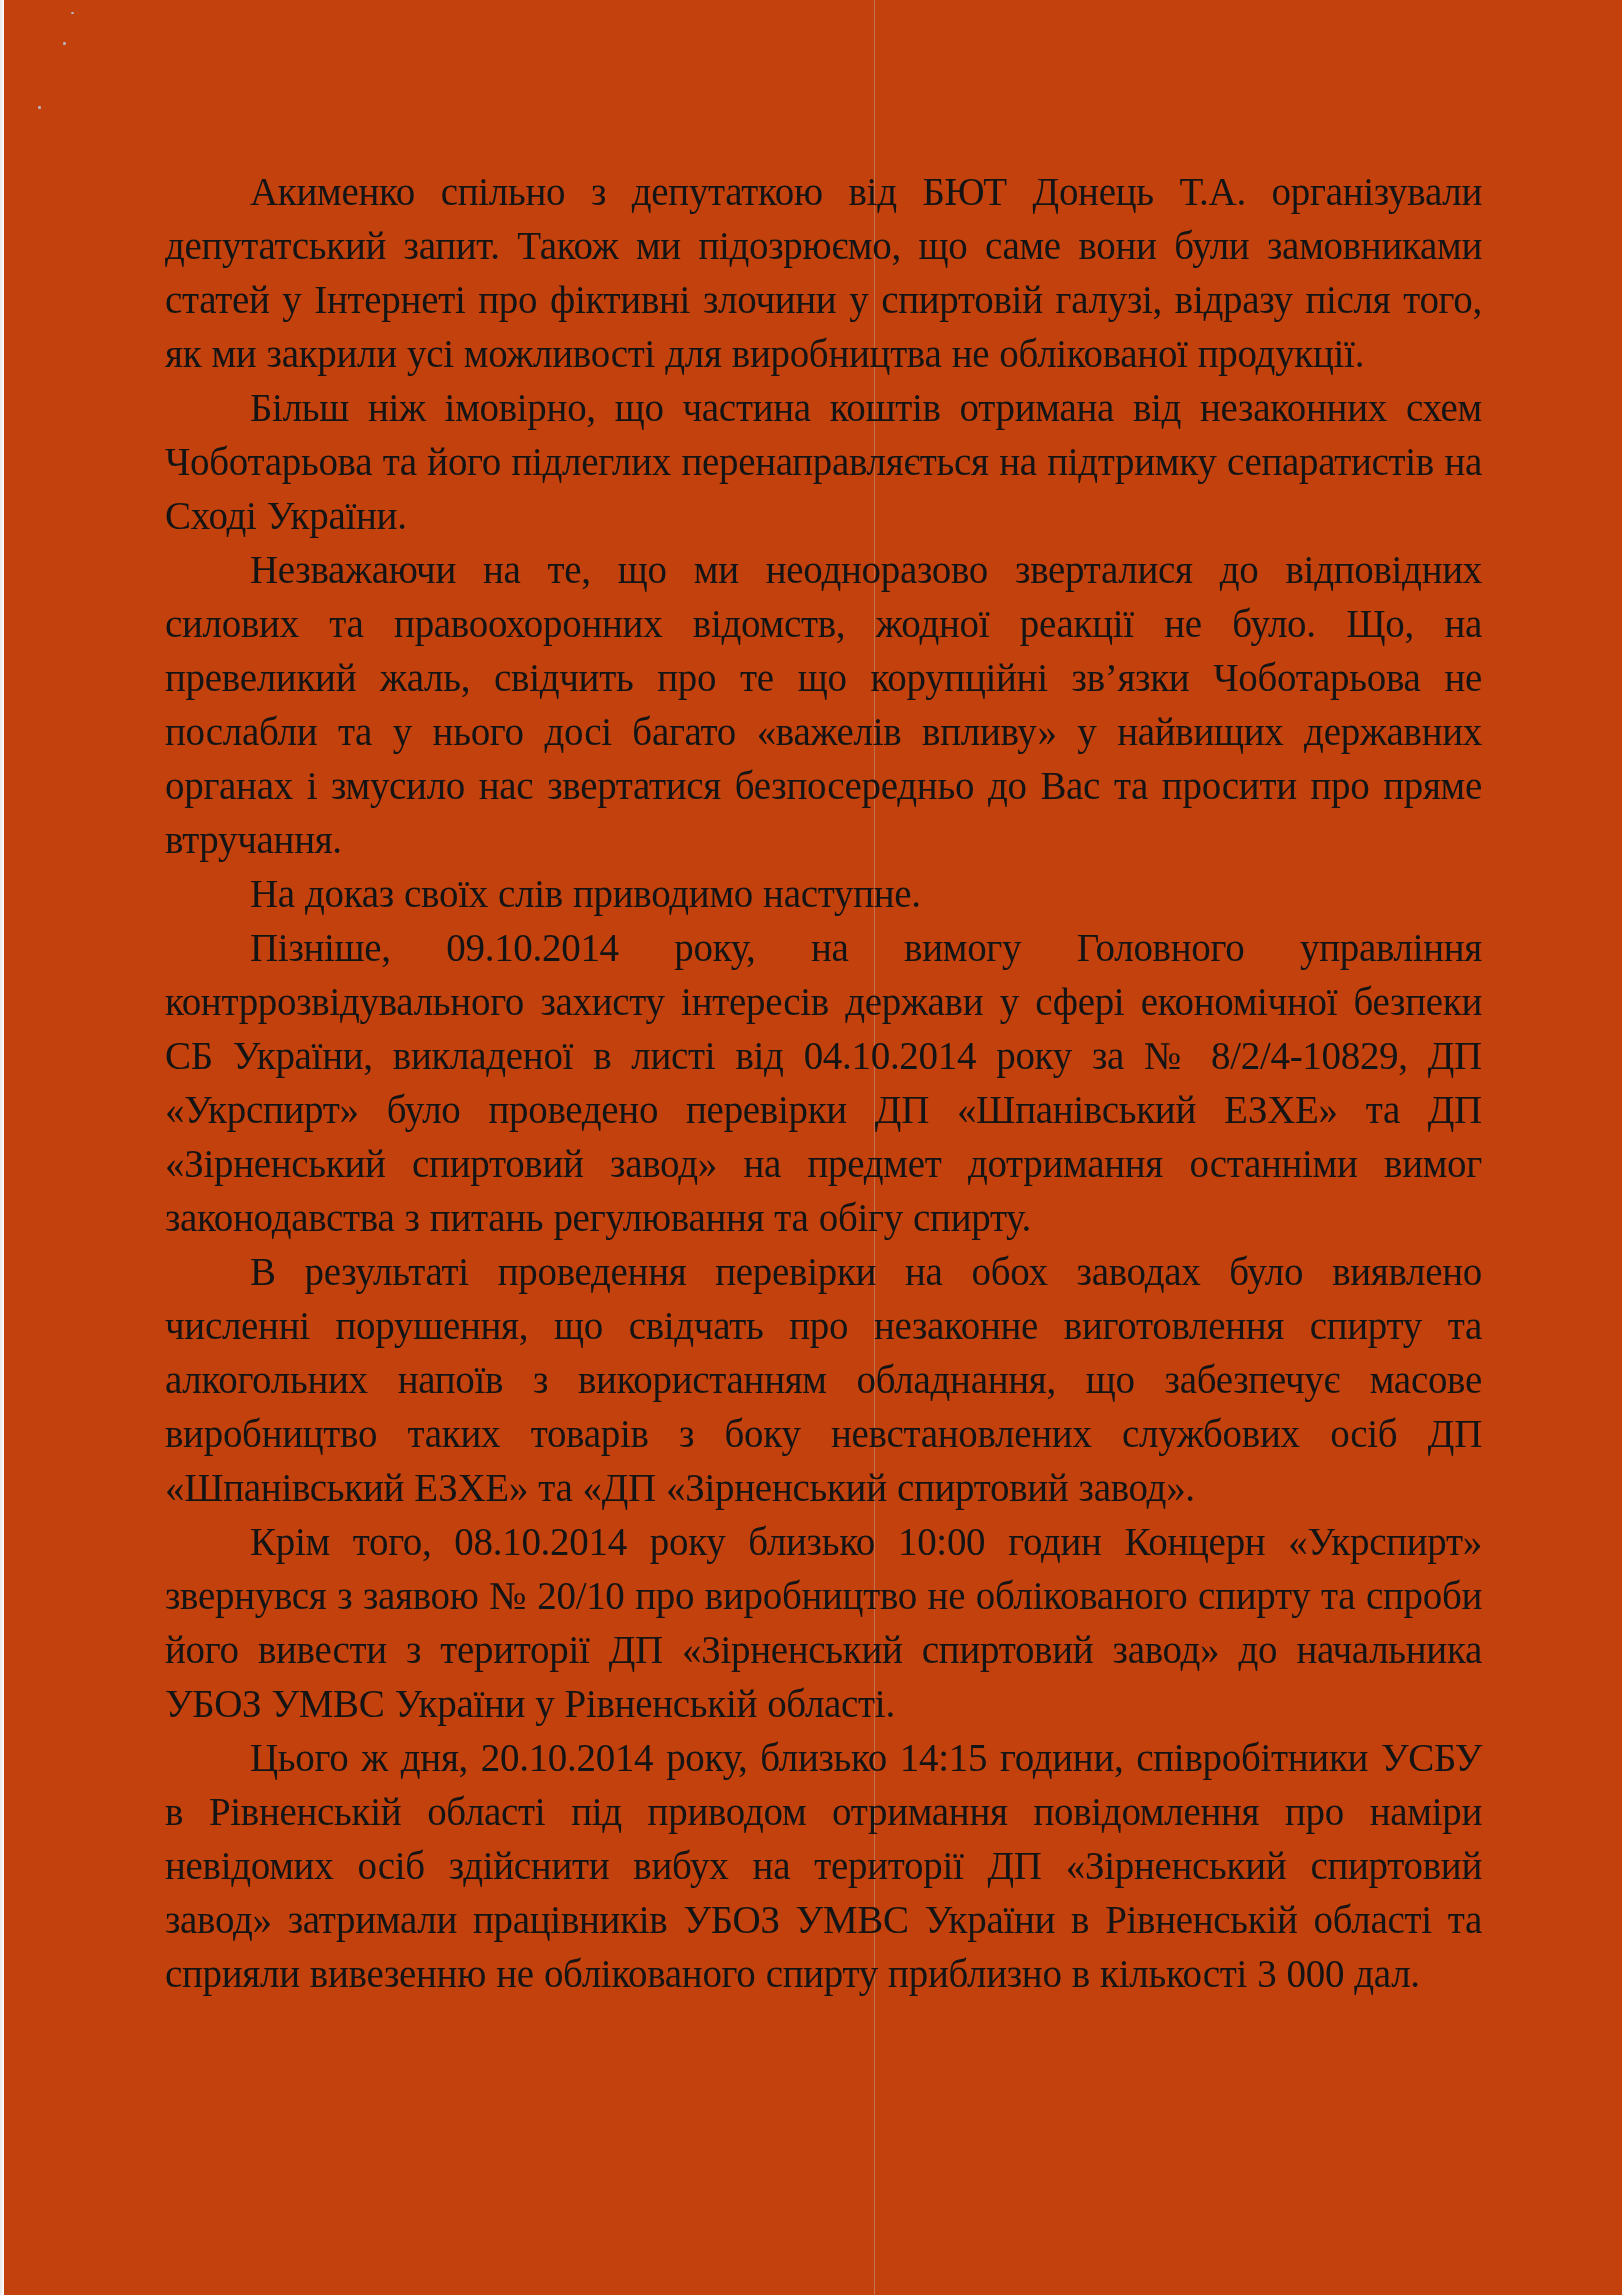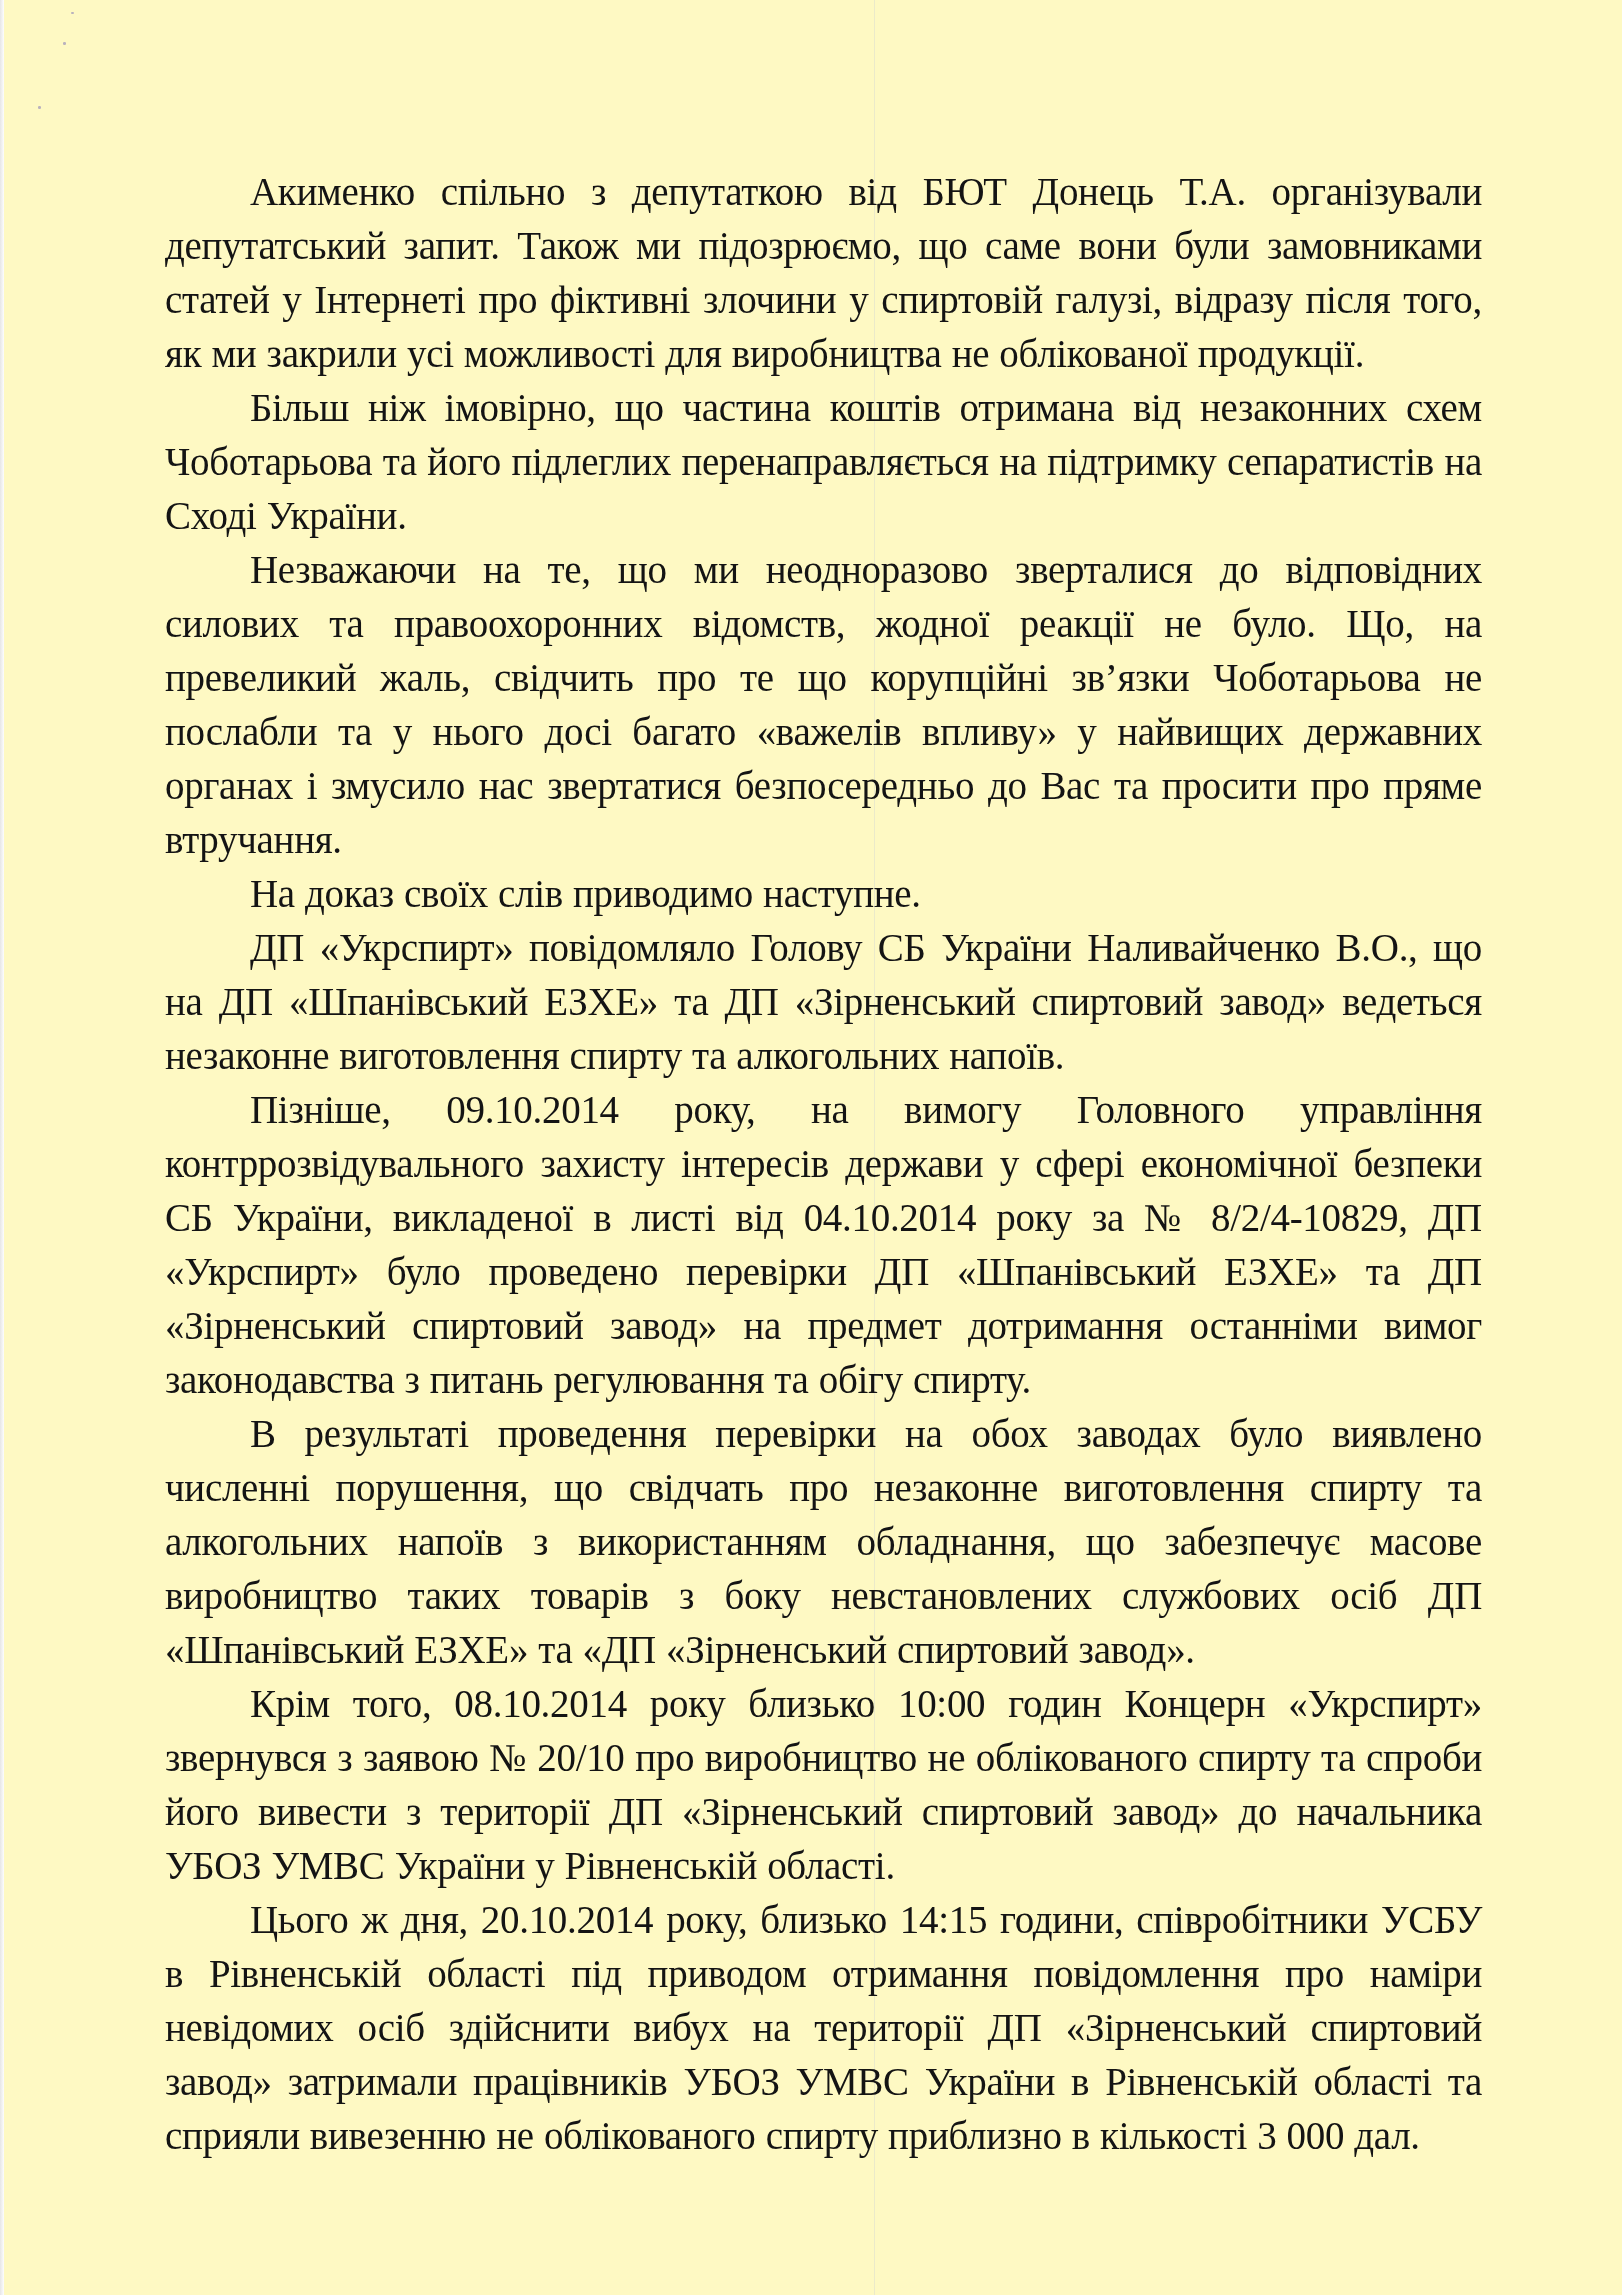--- a/index.html
+++ b/index.html
@@ -12,21 +12,21 @@
     height: 2295px;
     position: relative;
     overflow: hidden;
   }
   .page {
     position: absolute;
     left: 0;
     top: 0;
     width: 1623px;
     height: 2295px;
-    background: #fef9c3;
+    background: #c2410c;
   }
   .scan-line {
     position: absolute;
     left: 874px;
     top: 0;
     width: 1.3px;
     height: 2295px;
     background: rgba(200, 205, 215, 0.35);
   }
   .left-edge {
@@ -71,21 +71,20 @@
   <div class="scan-line"></div>
   <div class="speck" style="left:71px;top:11.8px;"></div>
   <div class="speck" style="left:63px;top:42px;"></div>
   <div class="speck" style="left:38px;top:106px;"></div>
 
   <div class="body-text">
     <p>Акименко спільно з депутаткою від БЮТ Донець Т.А. організували депутатський запит. Також ми підозрюємо, що саме вони були замовниками статей у Інтернеті про фіктивні злочини у спиртовій галузі, відразу після того, як ми закрили усі можливості для виробництва не облікованої продукції.</p>
     <p>Більш ніж імовірно, що частина коштів отримана від незаконних схем Чоботарьова та його підлеглих перенаправляється на підтримку сепаратистів на Сході України.</p>
     <p>Незважаючи на те, що ми неодноразово зверталися до відповідних силових та правоохоронних відомств, жодної реакції не було. Що, на превеликий жаль, свідчить про те що корупційні зв’язки  Чоботарьова не послабли та у нього досі багато «важелів впливу» у найвищих державних органах і змусило нас звертатися безпосередньо до Вас та просити про пряме втручання.</p>
     <p>На доказ своїх слів приводимо наступне.</p>
-    <p>ДП «Укрспирт» повідомляло Голову  СБ України Наливайченко В.О., що на ДП «Шпанівський ЕЗХЕ» та ДП «Зірненський спиртовий завод» ведеться незаконне виготовлення спирту та алкогольних напоїв.</p>
     <p>Пізніше, 09.10.2014 року, на вимогу Головного управління контррозвідувального захисту інтересів держави у сфері економічної безпеки СБ України, викладеної в листі від 04.10.2014 року за № 8/2/4-10829,  ДП «Укрспирт» було проведено перевірки ДП «Шпанівський ЕЗХЕ» та ДП «Зірненський спиртовий завод» на предмет дотримання останніми вимог законодавства з питань регулювання та обігу спирту.</p>
     <p>В результаті проведення перевірки на обох заводах було виявлено численні порушення, що свідчать про незаконне виготовлення спирту та алкогольних напоїв з використанням обладнання, що забезпечує масове виробництво таких товарів з боку невстановлених службових осіб  ДП «Шпанівський ЕЗХЕ» та «ДП «Зірненський спиртовий завод».</p>
     <p>Крім того, 08.10.2014 року близько 10:00 годин Концерн «Укрспирт» звернувся з заявою № 20/10 про виробництво не облікованого спирту та спроби його вивести з території ДП «Зірненський спиртовий завод» до начальника УБОЗ УМВС України у Рівненській області.</p>
     <p>Цього ж дня, 20.10.2014 року, близько 14:15 години, співробітники УСБУ в Рівненській області під приводом отримання повідомлення про наміри невідомих осіб здійснити вибух на території ДП «Зірненський спиртовий завод» затримали працівників УБОЗ УМВС України в Рівненській області та сприяли вивезенню не облікованого спирту приблизно в кількості 3 000 дал.</p>
 
   </div>
 </div>
 
 
 </body></html>

